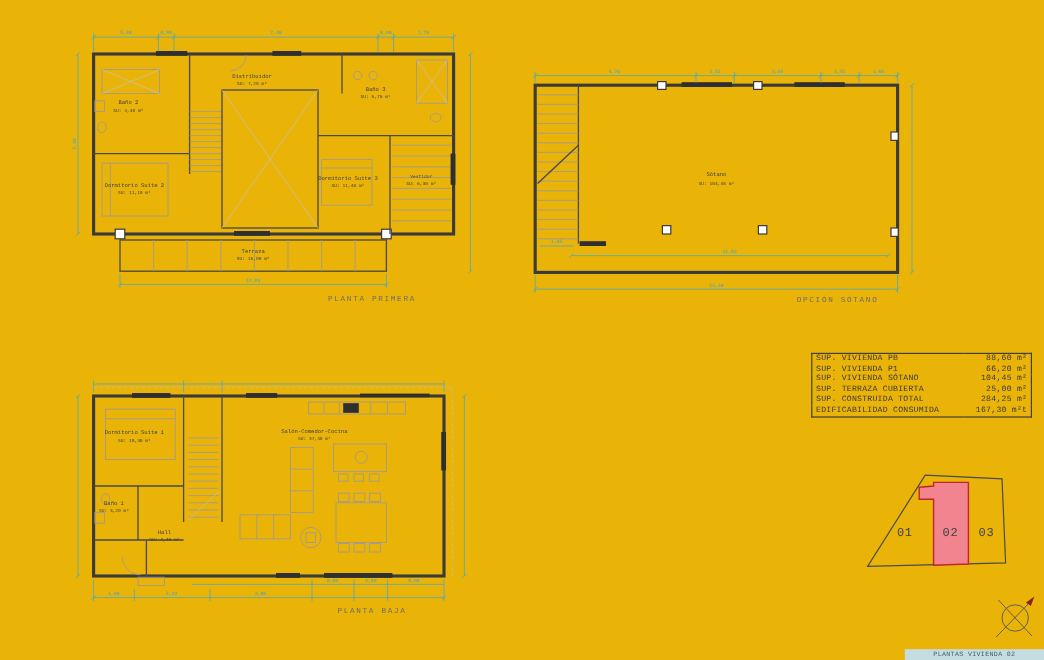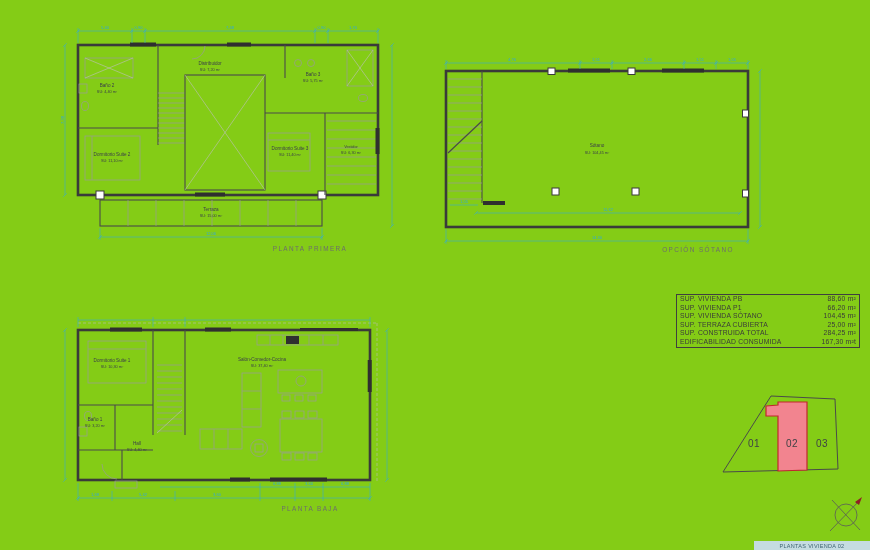--- a/index.html
+++ b/index.html
@@ -1,17 +1,17 @@
 <!DOCTYPE html>
 <html><head>
 <meta charset="utf-8">
 <style>
   html,body{margin:0;padding:0;background:#e9e9e9;}
-  .sheet{position:relative;width:870px;height:550px;background:#84cc16;overflow:hidden;
-         font-family:Liberation Sans, sans-serif;margin:0 auto;}
+  .sheet{position:relative;width:870px;height:550px;background:#eab308;overflow:hidden;
+         font-family:Liberation Mono, monospace;margin:0 auto;}
   .plan{position:absolute;}
   svg{display:block;}
   
   .w  {stroke:#3a3a3a;stroke-width:2.6;fill:none;}
   .w2 {stroke:#4a4a4a;stroke-width:1.1;fill:none;}
   .f  {stroke:#9a9a9a;stroke-width:0.7;fill:none;}
   .x  {stroke:#c0c0c0;stroke-width:0.6;fill:none;}
   .dash{stroke:#bcbcbc;stroke-width:0.6;fill:none;stroke-dasharray:3 2;}
   .d  {stroke:#2fa8e0;stroke-width:0.55;fill:none;}
   .dt {fill:#2fa8e0;font-size:4px;text-anchor:middle;}

